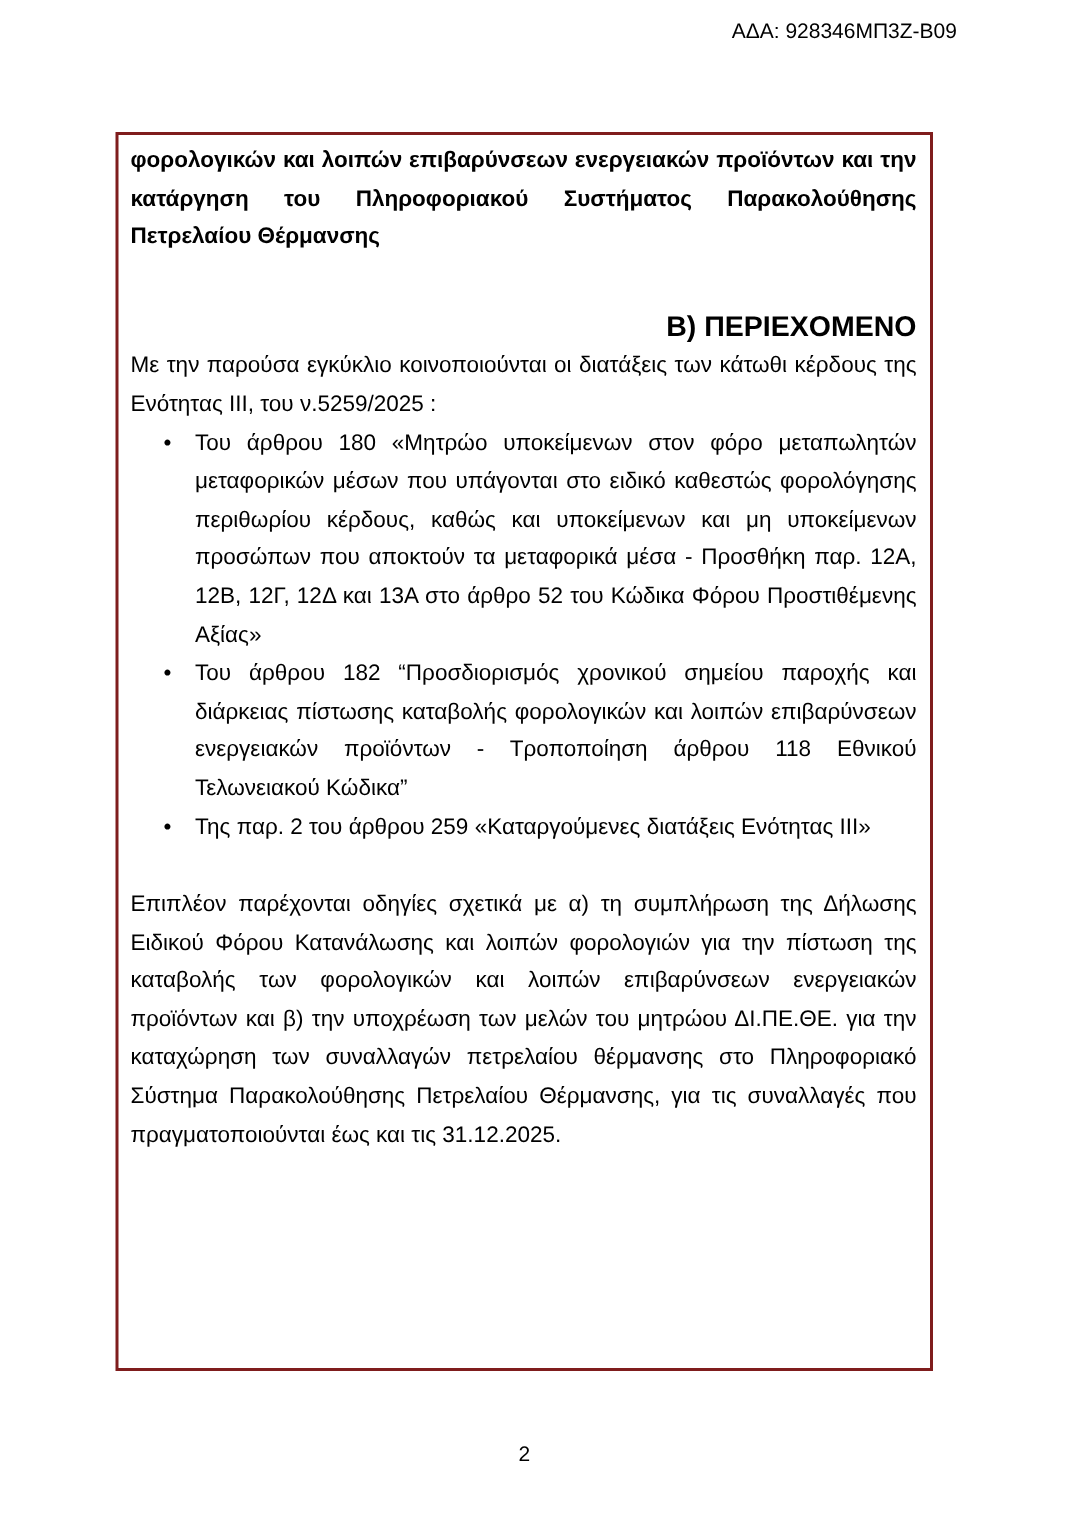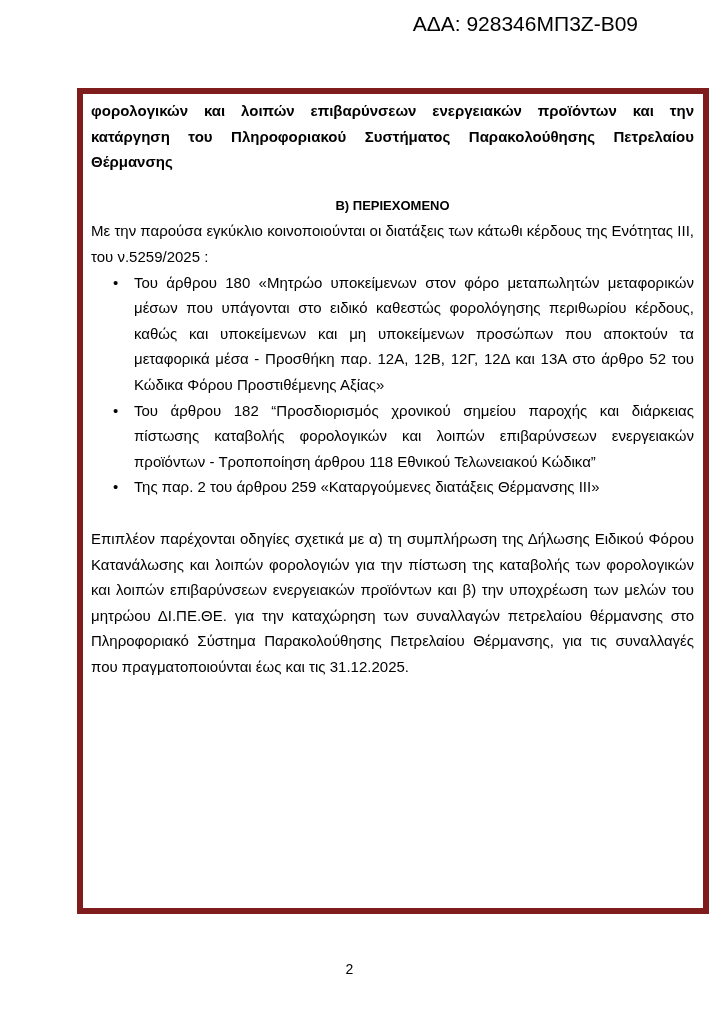--- a/index.html
+++ b/index.html
@@ -12,44 +12,44 @@
     height: 1024px;
     position: relative;
     font-family: "Liberation Sans", sans-serif;
     color: #000000;
     overflow: hidden;
   }
   .ada {
     position: absolute;
     top: 12px;
     right: 86px;
-    font-size: 21px;
+    font-size: 14px;
     white-space: nowrap;
   }
   .doc-box {
     position: absolute;
     left: 77px;
     top: 88px;
-    width: 632px;
+    width: 545px;
     height: 826px;
     box-sizing: border-box;
-    border: 6px solid #7f1d1d;
+    border: 2px solid #7f1d1d;
     padding: 4px 9px 0 8px;
     font-size: 15px;
     line-height: 25.6px;
     text-align: justify;
   }
   .doc-box p { margin: 0; }
   .title-tail { font-weight: bold; }
   .section-heading {
-    margin: 18px 0 0 0;
-    font-size: 13px;
+    margin: 35px 0 0 0;
+    font-size: 19px;
     line-height: 25.6px;
     font-weight: bold;
-    text-align: center;
+    text-align: right;
   }
   .bullets {
     margin: 0;
     padding: 0 0 0 43px;
     list-style: none;
   }
   .bullets li {
     position: relative;
     text-align: justify;
   }
@@ -79,20 +79,20 @@
 
   <p class="title-tail">φορολογικών και λοιπών επιβαρύνσεων ενεργειακών προϊόντων και την κατάργηση του Πληροφοριακού Συστήματος Παρακολούθησης Πετρελαίου Θέρμανσης</p>
 
   <h2 class="section-heading">Β) ΠΕΡΙΕΧΟΜΕΝΟ</h2>
 
   <p><span>Με την παρούσα εγκύκλιο κοινοποιούνται οι διατάξεις των κάτωθι κέρδους της Ενότητας ΙΙΙ, του </span><span class="b">ν.5259/2025</span><span> :</span></p>
 
   <ul class="bullets">
     <li><span>Του άρθρου </span><span class="b">180</span><span> «Μητρώο υποκείμενων στον φόρο μεταπωλητών μεταφορικών μέσων που υπάγονται στο ειδικό καθεστώς φορολόγησης περιθωρίου κέρδους, καθώς και υποκείμενων και μη υποκείμενων προσώπων που αποκτούν τα μεταφορικά μέσα - </span><span class="b">Προσθήκη παρ. 12Α, 12Β, 12Γ, 12Δ και 13Α στο άρθρο 52 του Κώδικα Φόρου Προστιθέμενης Αξίας</span><span>»</span></li>
     <li><span>Του άρθρου </span><span class="b">182</span><span>  “Προσδιορισμός χρονικού σημείου παροχής και διάρκειας πίστωσης καταβολής φορολογικών και λοιπών επιβαρύνσεων ενεργειακών προϊόντων - </span><span class="b">Τροποποίηση άρθρου 118 Εθνικού Τελωνειακού Κώδικα</span><span>”</span></li>
-    <li><span>Της παρ. </span><span class="b">2</span><span> του άρθρου </span><span class="b">259</span><span> «</span><span class="b">Καταργούμενες διατάξεις Θέρμανσης ΙΙΙ</span><span>»</span></li>
+    <li><span>Της παρ. </span><span class="b">2</span><span> του άρθρου </span><span class="b">259</span><span> «</span><span class="b">Καταργούμενες διατάξεις Ενότητας ΙΙΙ</span><span>»</span></li>
   </ul>
 
   <p class="closing"><span>Επιπλέον παρέχονται οδηγίες σχετικά με α) τη συμπλήρωση της Δήλωσης Ειδικού Φόρου Κατανάλωσης και λοιπών φορολογιών για την πίστωση της καταβολής των φορολογικών και λοιπών επιβαρύνσεων ενεργειακών προϊόντων και β) την υποχρέωση των μελών του μητρώου </span><span class="b">ΔΙ.ΠΕ.ΘΕ.</span><span> για την καταχώρηση των συναλλαγών πετρελαίου θέρμανσης στο Πληροφοριακό Σύστημα Παρακολούθησης Πετρελαίου Θέρμανσης, για τις συναλλαγές που πραγματοποιούνται έως και τις </span><span class="b">31.12.2025</span><span>.</span></p>
 
 </div>
 
 <div class="page-num">2</div>
 
 </body></html>

